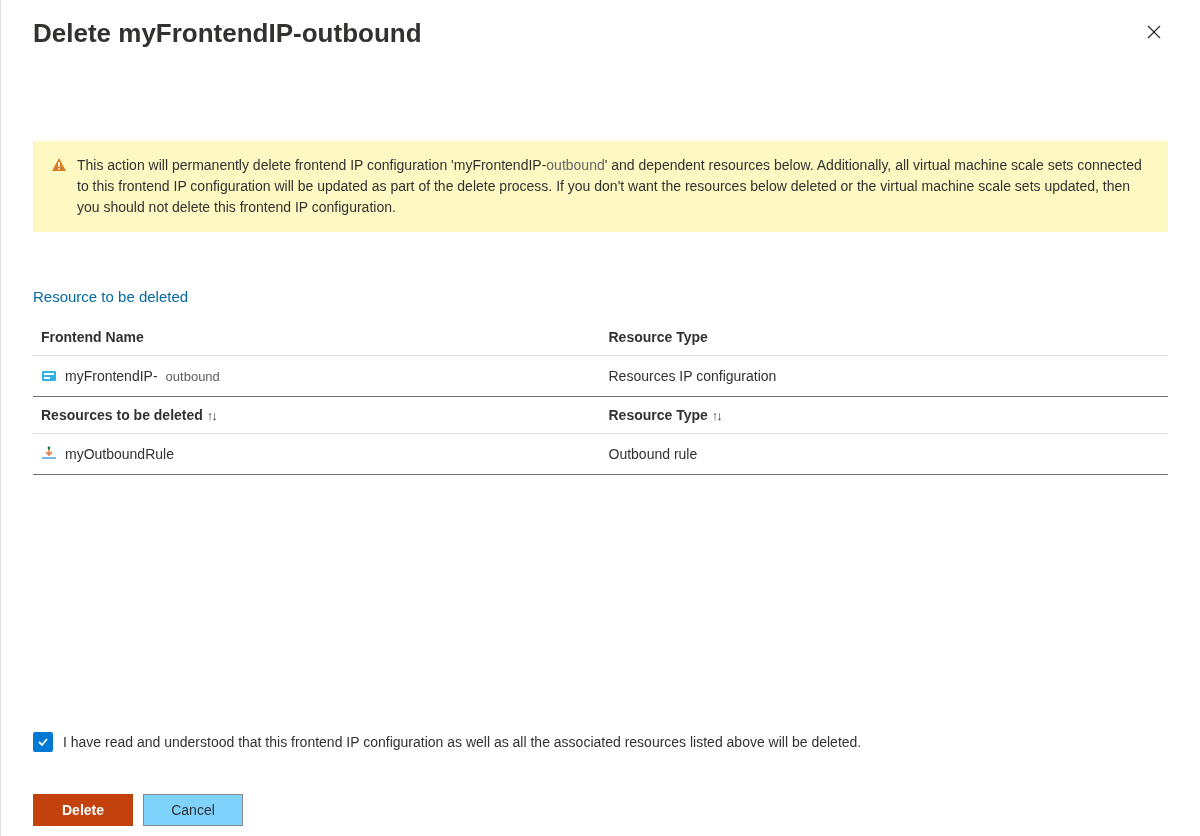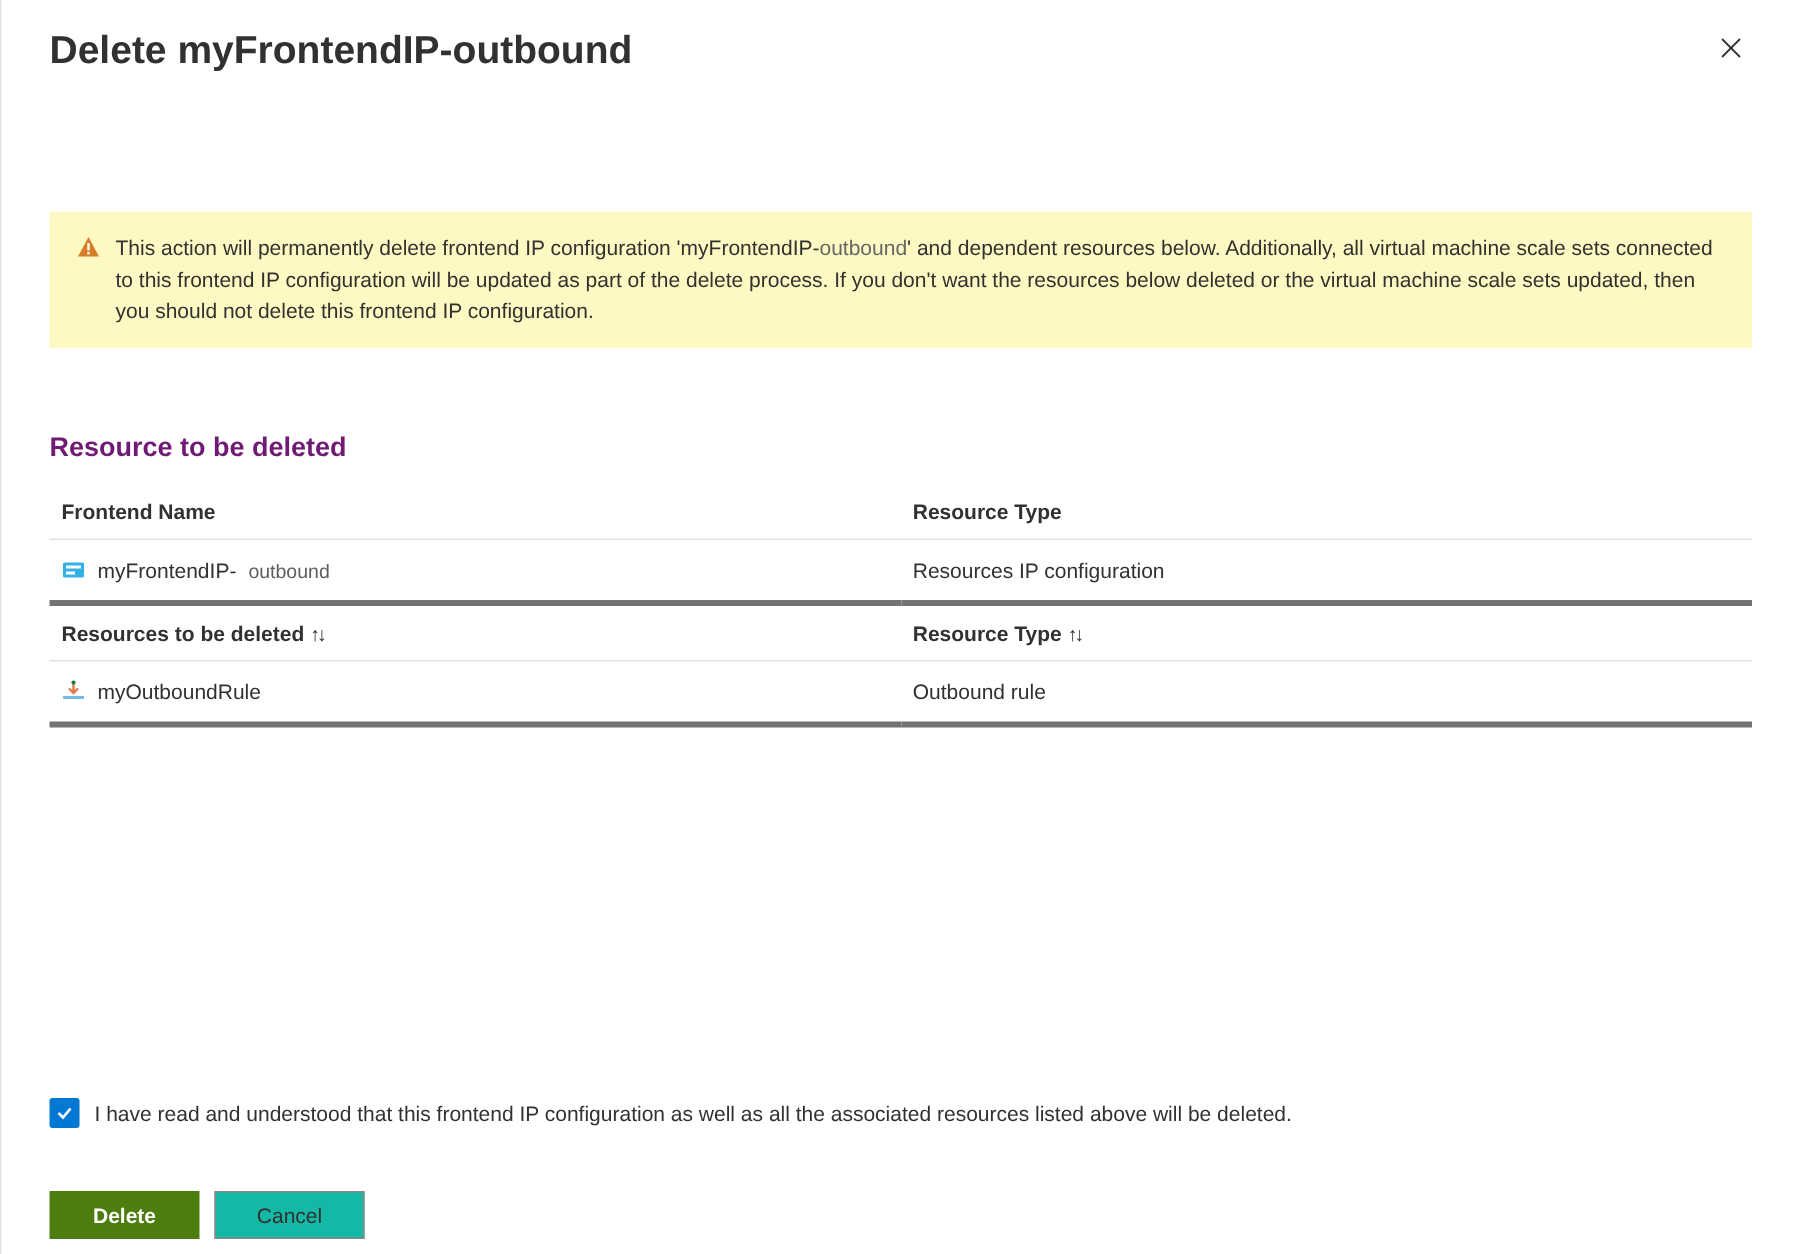--- a/index.html
+++ b/index.html
@@ -42,40 +42,40 @@
       padding: 14px 18px;
       margin-top: 92px;
       display: flex;
       align-items: flex-start;
       gap: 10px;
     }
     .warning-banner svg { flex-shrink: 0; margin-top: 2px; }
     .warning-text { font-size: 14px; line-height: 1.5; color: #323130; }
     .warning-text .ip-name-suffix { font-weight: 400; color: #666; }
     .section-heading {
-      font-size: 18px;
-      font-weight: 700;
-      color: #701a75;
+      font-size: 15px;
+      font-weight: 400;
+      color: #0369a1;
       margin-top: 56px;
       margin-bottom: 14px;
     }
     .data-table { width: 100%; border-collapse: collapse; }
     .data-table th {
       text-align: left;
       font-size: 14px;
       font-weight: 600;
       color: #323130;
       padding: 10px 8px 10px 8px;
       border-bottom: 1px solid #e1e1e1;
     }
     .data-table th.col-name { padding-left: 8px; }
     .data-table td {
       font-size: 14px;
       padding: 12px 8px;
-      border-bottom: 4px solid #737373;
+      border-bottom: 1px solid #737373;
       color: #323130;
       vertical-align: middle;
     }
     .resource-cell {
       display: flex;
       align-items: center;
       gap: 8px;
     }
     .resource-cell .name-suffix { color: #605e5c; font-size: 13px; }
     .res-icon { width: 16px; height: 16px; flex-shrink: 0; }
@@ -108,22 +108,22 @@
     .button-row { display: flex; gap: 10px; }
     .btn {
       padding: 6px 20px;
       font-size: 14px;
       font-family: inherit;
       border: 1px solid transparent;
       cursor: pointer;
       min-width: 100px;
       height: 32px;
     }
-    .btn-primary { background: #4d7c0f; color: #fff; font-weight: 600; }
-    .btn-secondary { background: #14b8a6; color: #323130; border-color: #8a8886; }
+    .btn-primary { background: #c2410c; color: #fff; font-weight: 600; }
+    .btn-secondary { background: #7dd3fc; color: #323130; border-color: #8a8886; }
   </style>
 </head>
 <body>
 
 <div class="header">
   <h1 class="page-title">
     <span>Delete myFrontendIP-</span><span class="bold-suffix">outbound</span>
   </h1>
   <div class="close-btn">
     <svg viewBox="0 0 16 16" fill="none" stroke-width="1.2">

